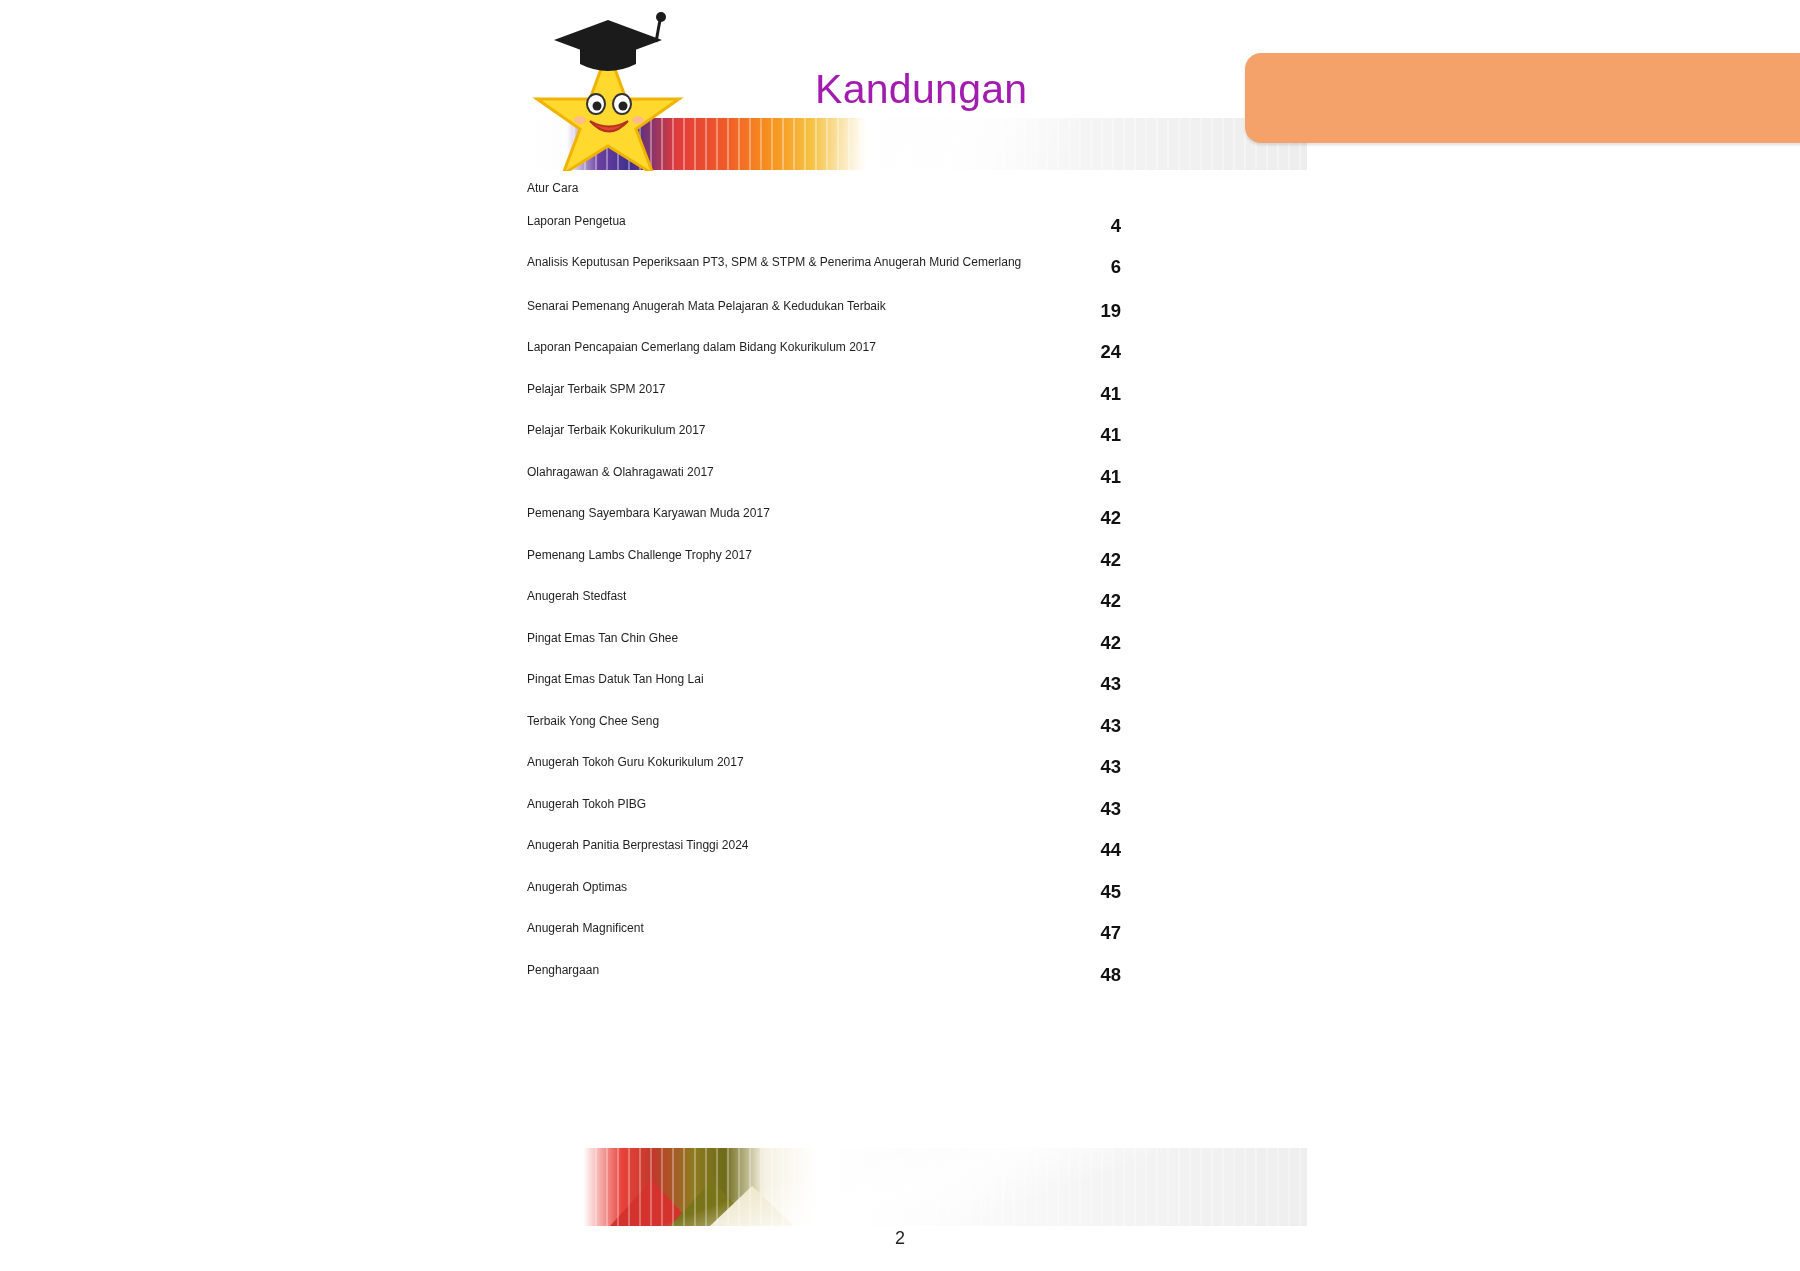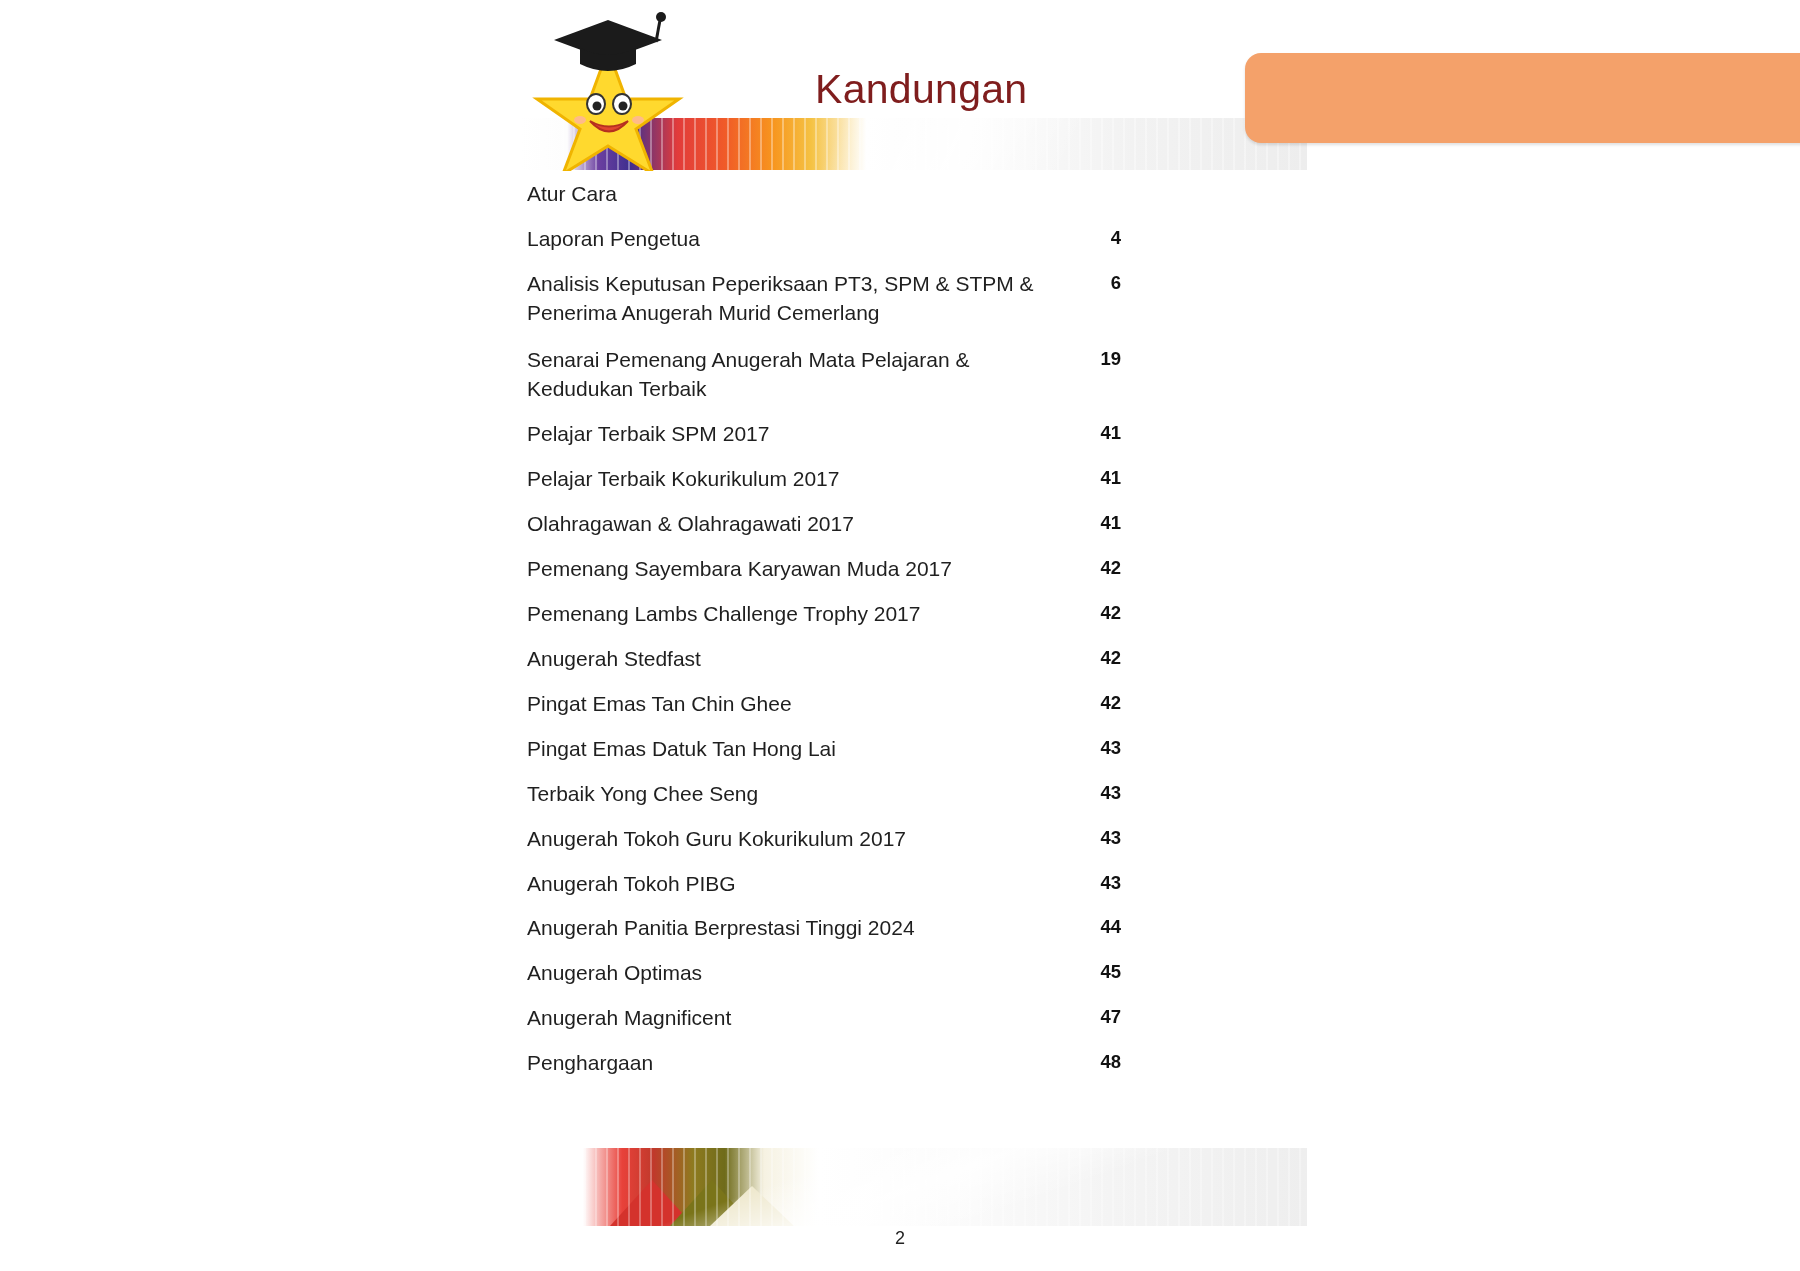--- a/index.html
+++ b/index.html
@@ -111,21 +111,21 @@
     height: 90px;
     background: #f4a16a;
     border-radius: 16px;
     box-shadow: 0 2px 3px rgba(0,0,0,.12);
   }
   .title-text {
     position: absolute;
     left: 815px;
     top: 66px;
     font-size: 41px;
-    color: #7f1d1d;
+    color: #a21caf;
     letter-spacing: .3px;
   }
 
   
   .mascot {
     position: absolute;
     left: 528px;
     top: 6px;
     width: 160px;
     height: 165px;
@@ -140,21 +140,21 @@
   }
   .toc-row {
     position: relative;
     display: flex;
     align-items: flex-start;
     justify-content: space-between;
     margin-bottom: 16px;
     line-height: 1.38;
   }
   .toc-label {
-    font-size: 21px;
+    font-size: 12px;
     color: #1f1f1f;
     max-width: 600px;
   }
   .toc-page {
     font-size: 18.5px;
     font-weight: bold;
     color: #111111;
     min-width: 40px;
     text-align: right;
     margin-right: 166px;
@@ -222,20 +222,24 @@
     <div class="toc-row tall">
       <span class="toc-label">Analisis Keputusan Peperiksaan PT3, SPM &amp; STPM &amp; Penerima Anugerah Murid Cemerlang</span>
       <span class="toc-page">6</span>
     </div>
 
     <div class="toc-row">
       <span class="toc-label">Senarai Pemenang Anugerah Mata Pelajaran &amp; Kedudukan Terbaik</span>
       <span class="toc-page">19</span>
     </div>
 
+    <div class="toc-row">
+      <span class="toc-label">Laporan Pencapaian Cemerlang dalam Bidang Kokurikulum 2017</span>
+      <span class="toc-page">24</span>
+    </div>
 
 
     <div class="toc-row">
       <span class="toc-label">Pelajar Terbaik SPM 2017</span>
       <span class="toc-page">41</span>
     </div>
 
     <div class="toc-row">
       <span class="toc-label">Pelajar Terbaik Kokurikulum 2017</span>
       <span class="toc-page">41</span>

